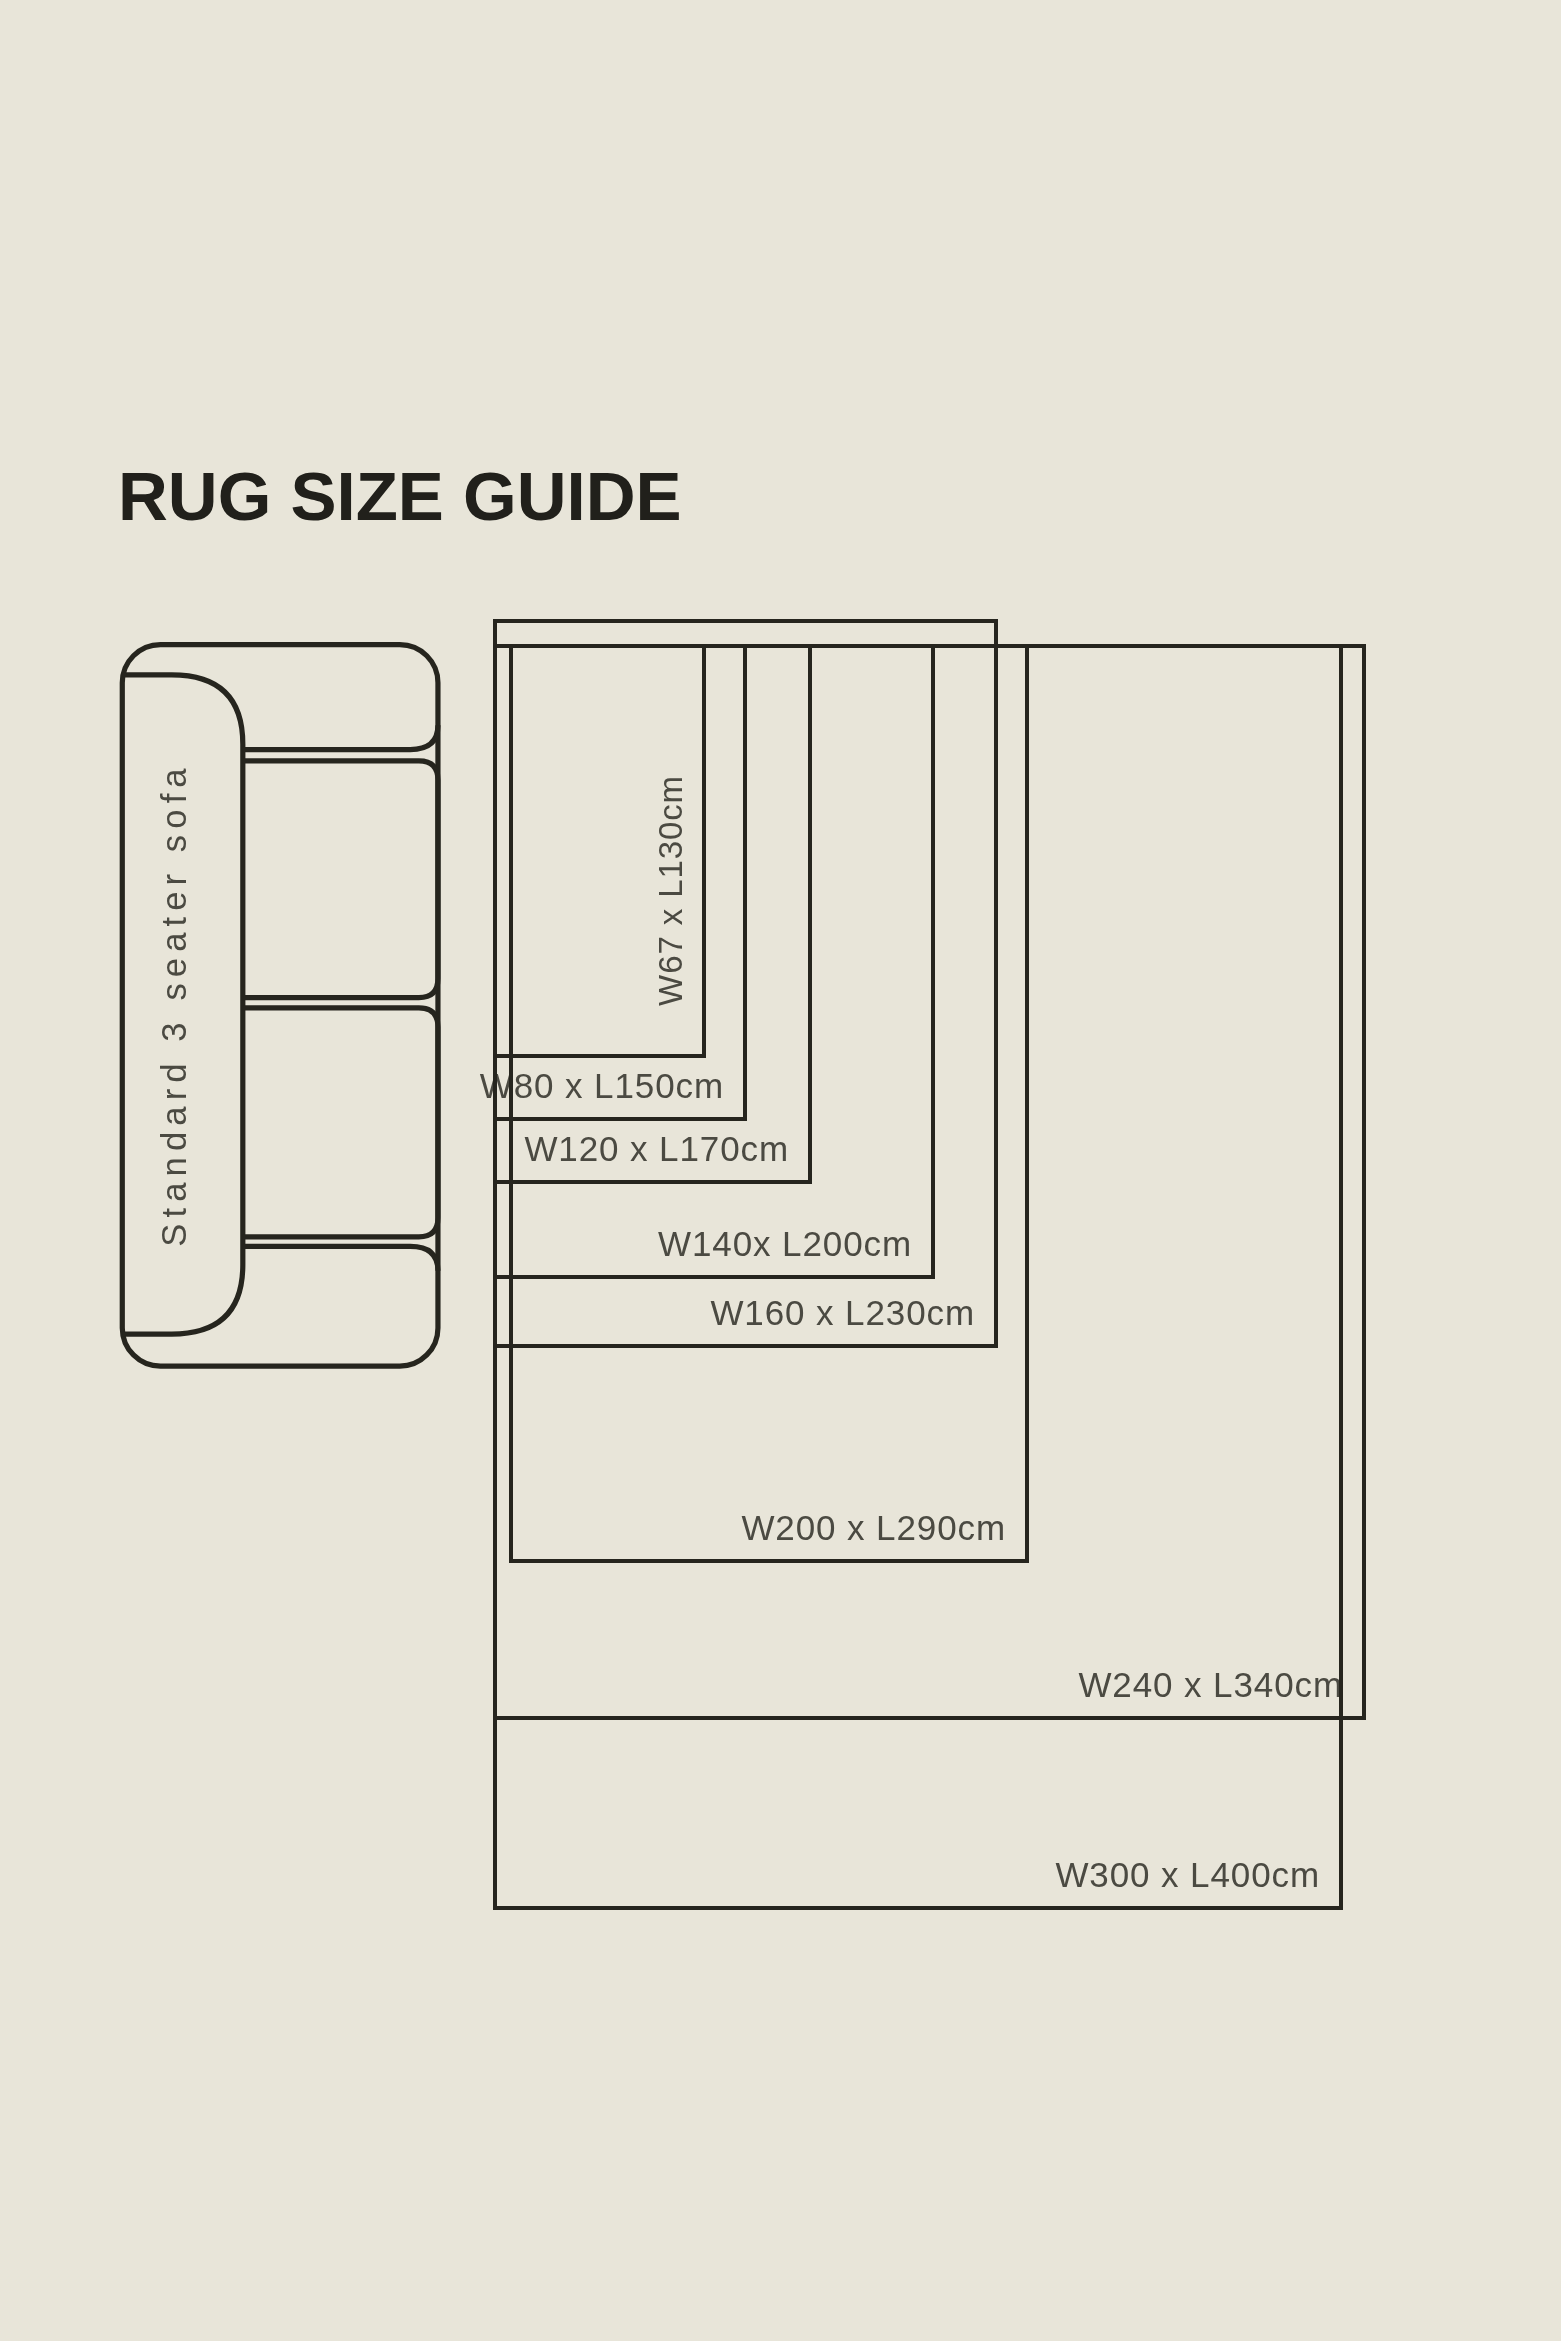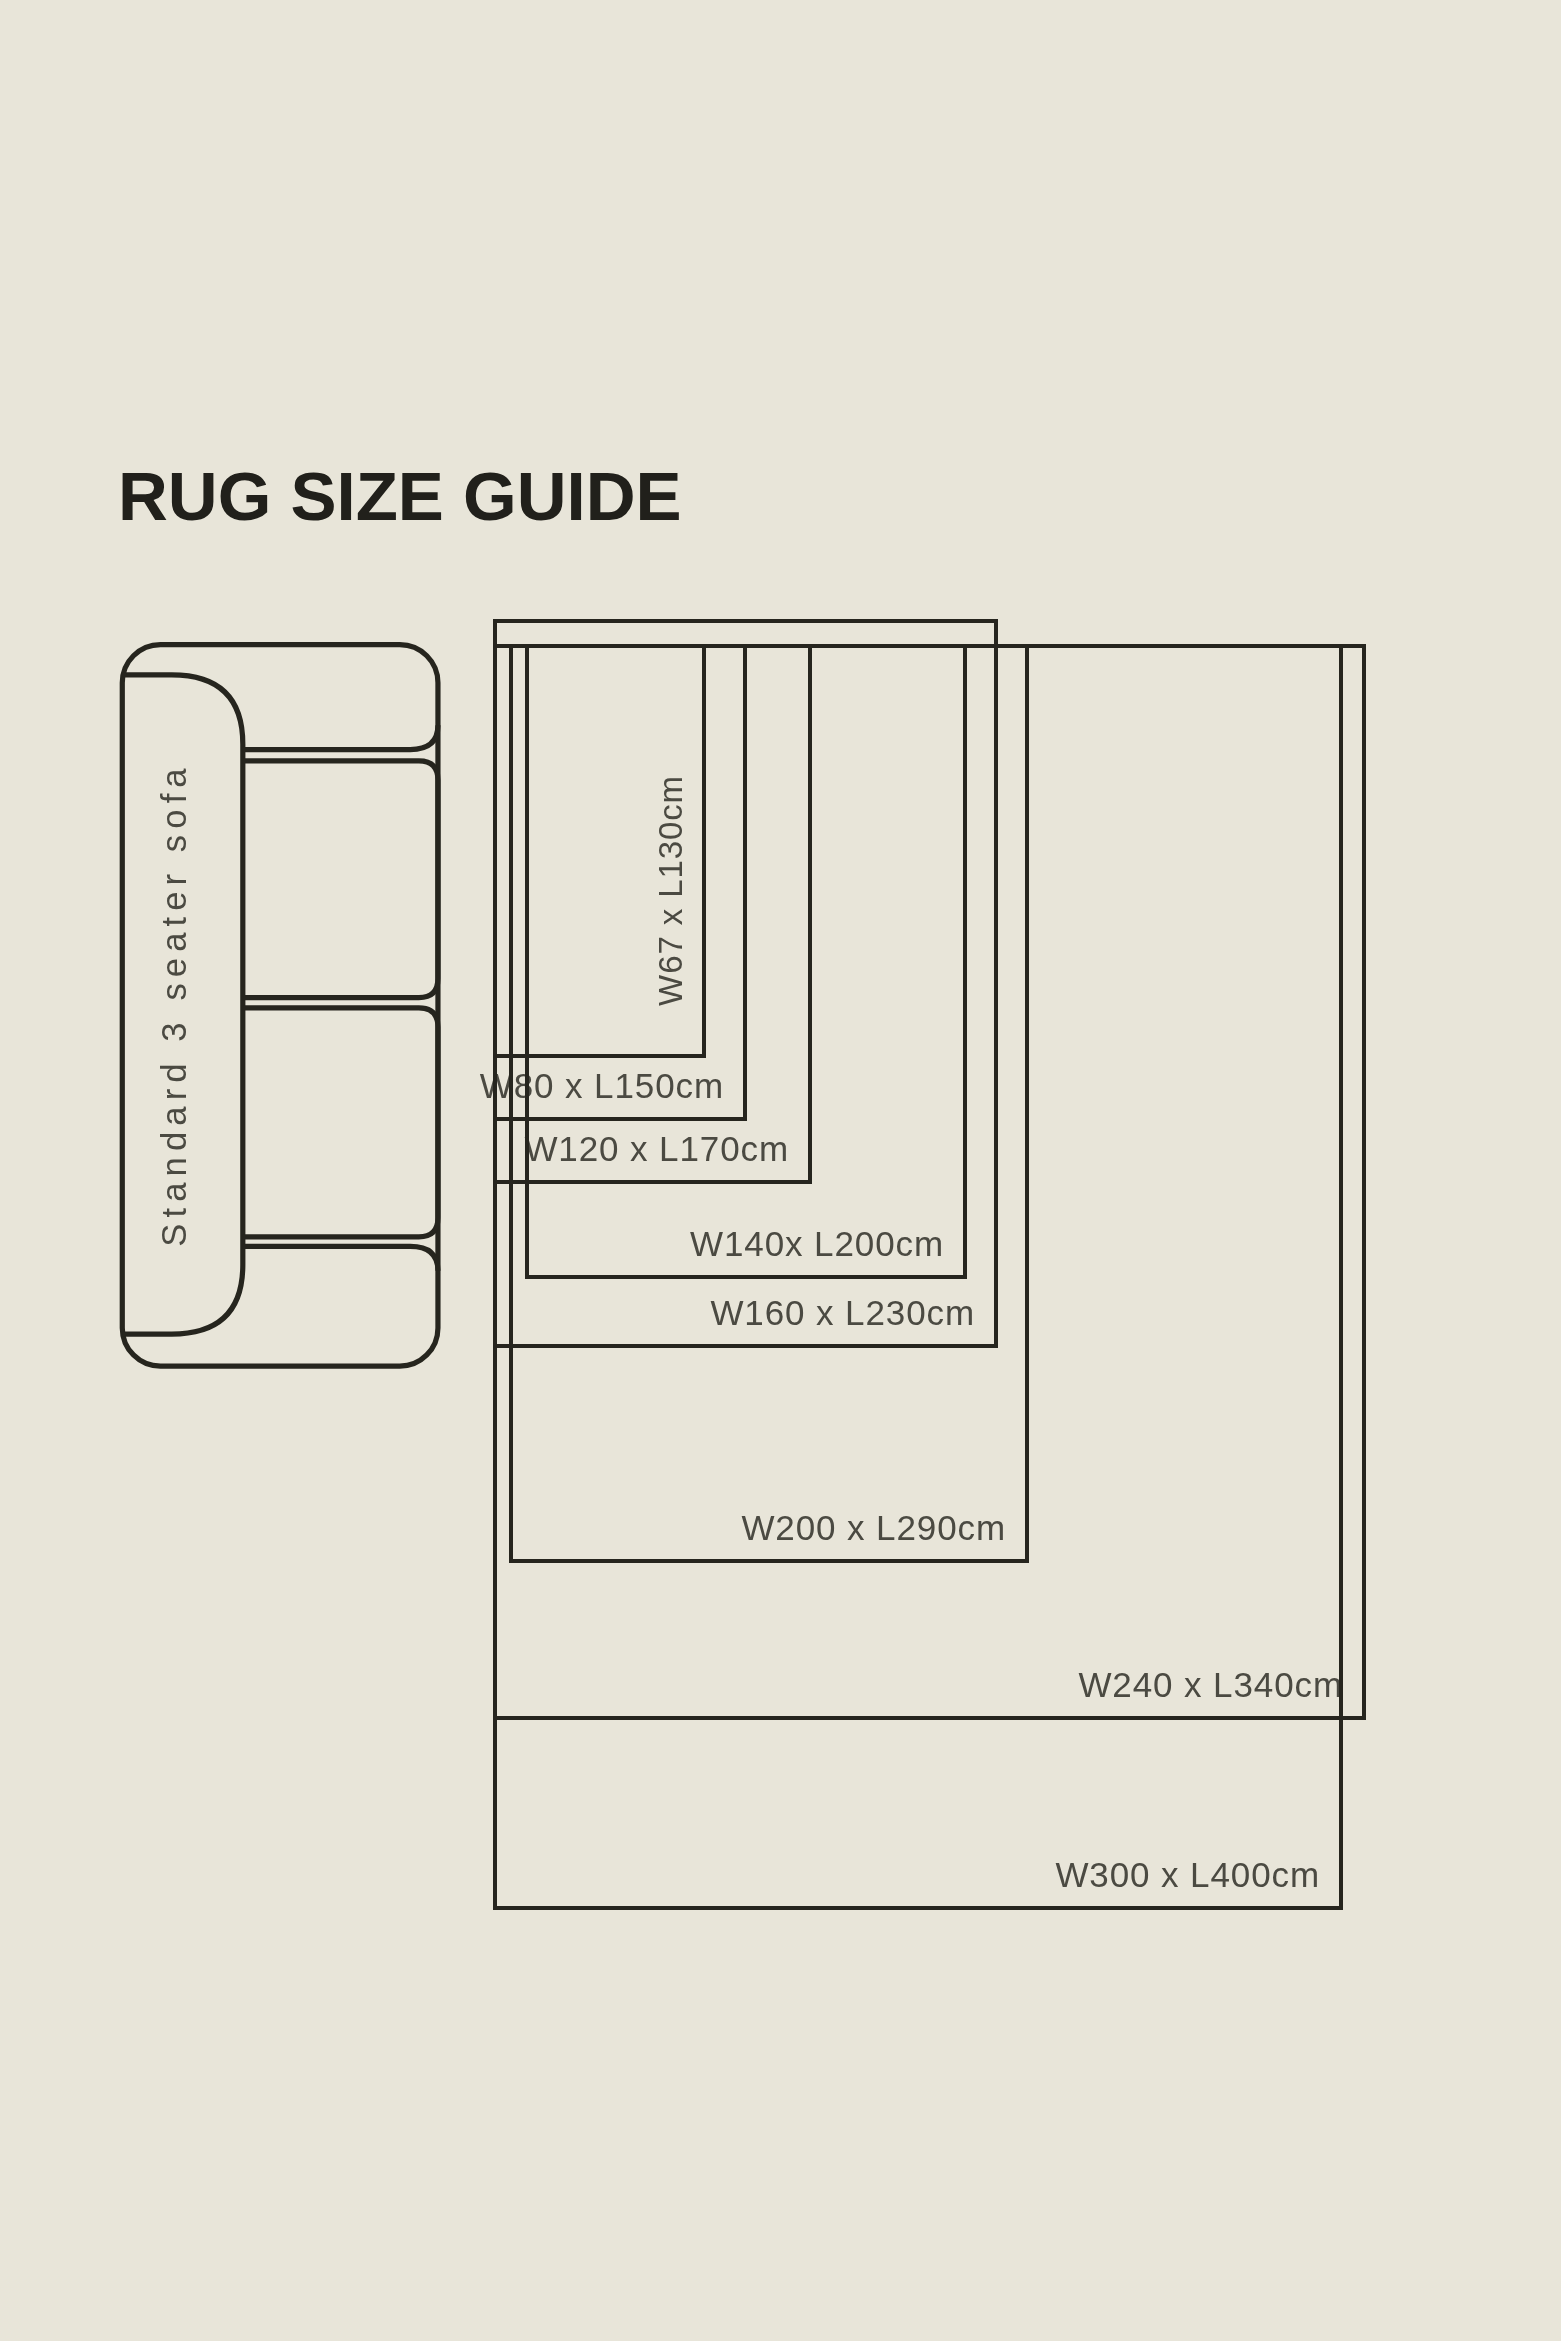--- a/index.html
+++ b/index.html
@@ -94,21 +94,21 @@
   <div id="rug-layer">
       <div class="rug" style="left: 493px; top: 644px; width: 213px; height: 414px;">
         <span class="rug-label vertical">W67 x L130cm</span>
       </div>
       <div class="rug" style="left: 493px; top: 644px; width: 254px; height: 477px; text-align: center;">
         <span class="rug-label">W80 x L150cm</span>
       </div>
       <div class="rug" style="left: 493px; top: 644px; width: 319px; height: 540px;">
         <span class="rug-label">W120 x L170cm</span>
       </div>
-      <div class="rug" style="left: 493px; top: 644px; width: 442px; height: 635px; margin-left: 32px;">
+      <div class="rug" style="left: 493px; top: 644px; width: 442px; height: 635px;">
         <span class="rug-label">W140x L200cm</span>
       </div>
       <div class="rug" style="left: 493px; top: 619px; width: 505px; height: 729px;">
         <span class="rug-label">W160 x L230cm</span>
       </div>
       <div class="rug" style="left: 509px; top: 644px; width: 520px; height: 919px;">
         <span class="rug-label">W200 x L290cm</span>
       </div>
       <div class="rug" style="left: 493px; top: 644px; width: 873px; height: 1076px;">
         <span class="rug-label">W240 x L340cm</span>

